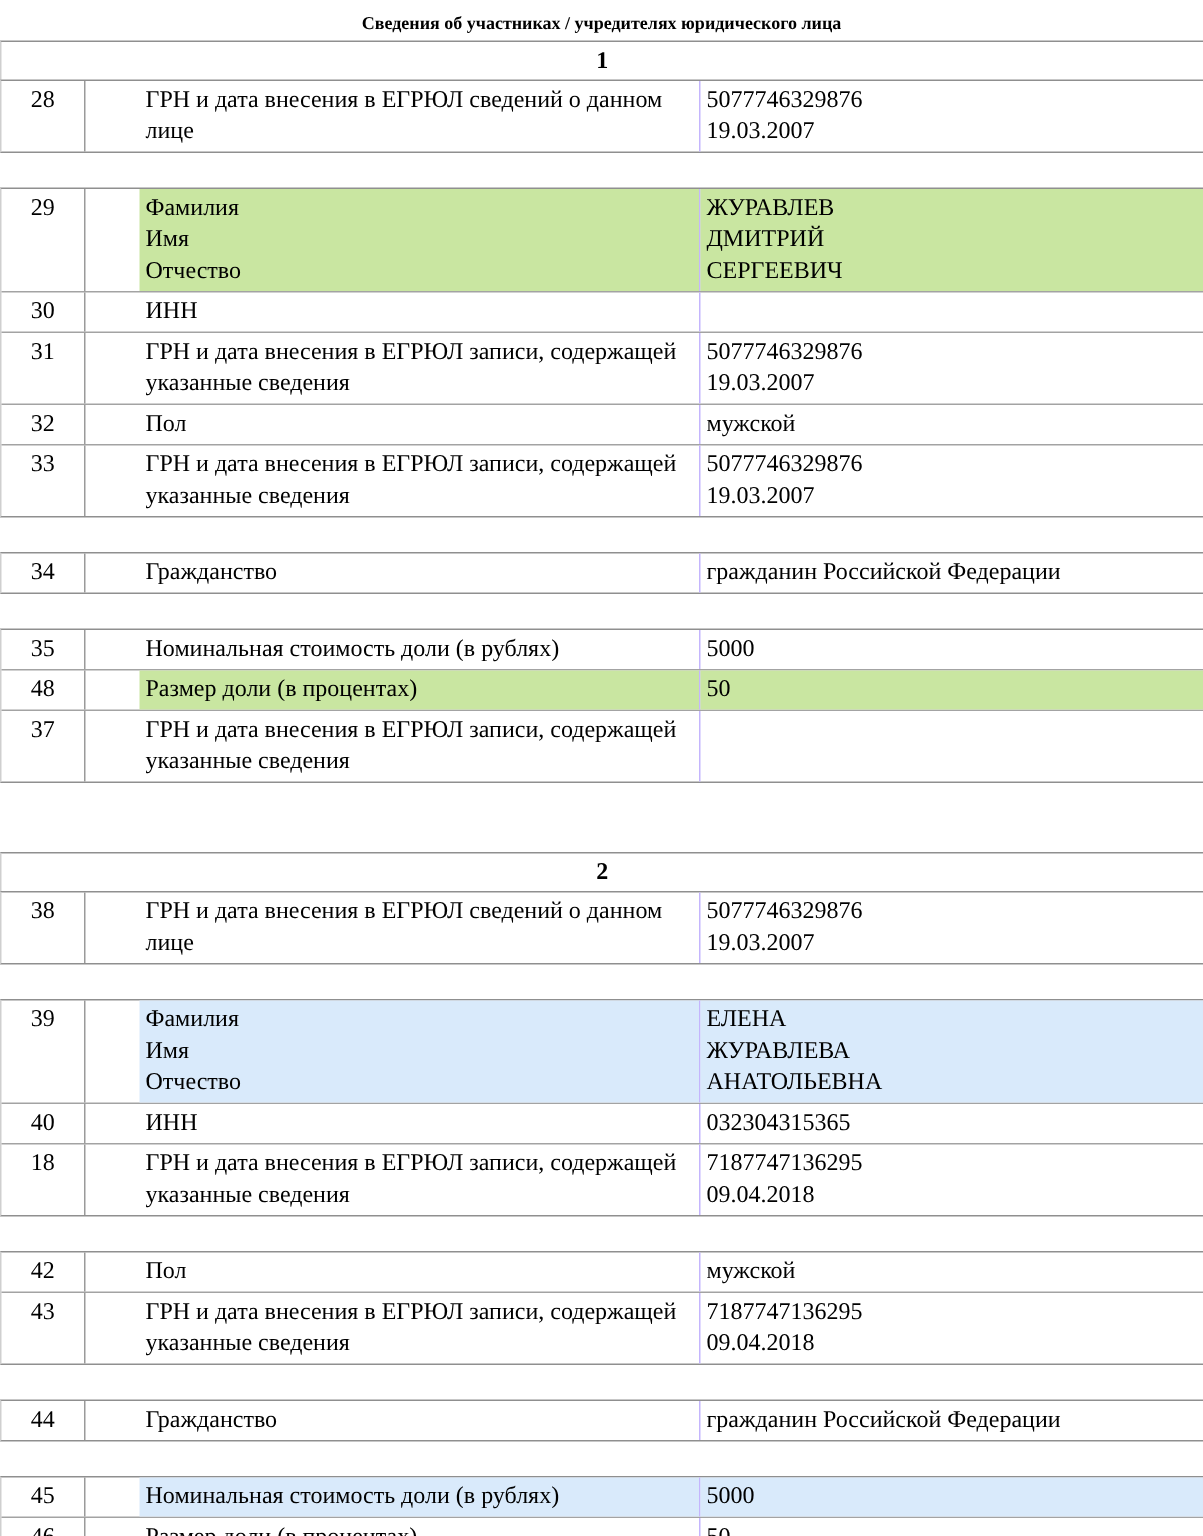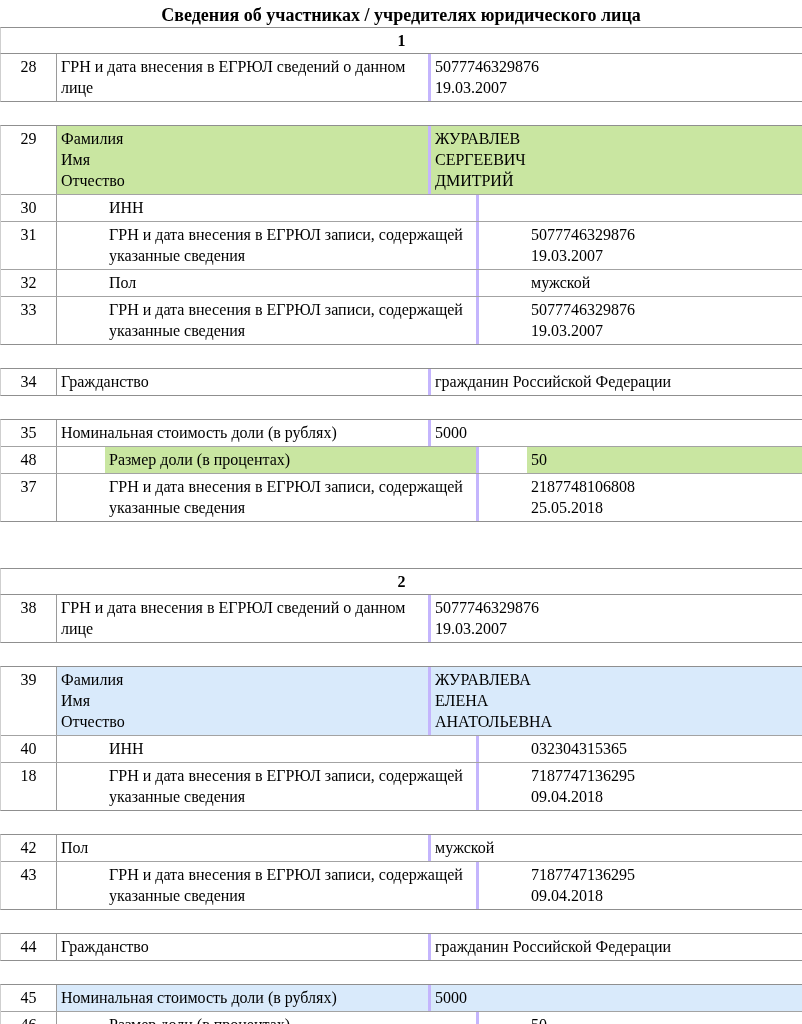--- a/index.html
+++ b/index.html
@@ -11,21 +11,21 @@
     width: 802px;
     height: 1024px;
     overflow: hidden;
     font-family: "Liberation Serif", "DejaVu Serif", serif;
     color: #000000;
   }
   .doc {
     width: 802px;
   }
   .title {
-    font-size: 18px;
+    font-size: 12px;
     font-weight: bold;
     text-align: center;
     line-height: 22px;
     padding: 4px 0 1px 0;
   }
   .band {
     border-top: 1px solid #8f8f8f;
     border-left: 1px solid #cfcfcf;
     font-size: 16px;
     font-weight: bold;
@@ -39,39 +39,39 @@
     border-left: 1px solid #cfcfcf;
   }
   .row {
     display: flex;
     align-items: stretch;
     min-height: 26px;
     box-sizing: border-box;
   }
   .row + .row {
     border-top: 1px solid #a3a3a3;
-    gap: 48px;
   }
   .cell {
     box-sizing: border-box;
     font-size: 16px;
     line-height: 21px;
   }
   .cell-num {
     width: 56px;
     flex: 0 0 56px;
     border-right: 1px solid #9a9a9a;
     text-align: center;
     padding: 2px 2px 3px 2px;
   }
   .cell-label {
     width: 374px;
     flex: 0 0 374px;
-    border-right: 3px solid #c4b5fd;
+    border-right: 1px solid #c4b5fd;
     padding: 2px 6px 3px 4px;
+    margin-left: 36px;
   }
   .cell-value {
     flex: 1 1 auto;
     padding: 2px 20px 3px 4px;
   }
   .bg-green { background: var(--c-green, #c9e6a1); }
   .bg-blue  { background: var(--c-blue, #d9eafb); }
   .gap {
     height: 23px;
   }
@@ -99,22 +99,22 @@
       <div class="block">
         <div class="row">
           <div class="cell cell-num">29</div>
           <div class="cell cell-label bg-green">
             <div class="line">Фамилия</div>
             <div class="line">Имя</div>
             <div class="line">Отчество</div>
           </div>
           <div class="cell cell-value bg-green">
             <div class="line">ЖУРАВЛЕВ</div>
+            <div class="line">ДМИТРИЙ</div>
             <div class="line">СЕРГЕЕВИЧ</div>
-            <div class="line">ДМИТРИЙ</div>
           </div>
         </div>
         <div class="row">
           <div class="cell cell-num">30</div>
           <div class="cell cell-label">
             <div class="line">ИНН</div>
           </div>
         </div>
         <div class="row">
           <div class="cell cell-num">31</div>
@@ -175,24 +175,20 @@
             <div class="line">Размер доли (в процентах)</div>
           </div>
           <div class="cell cell-value bg-green">
             <div class="line">50</div>
           </div>
         </div>
         <div class="row">
           <div class="cell cell-num">37</div>
           <div class="cell cell-label">
             <div class="line">ГРН и дата внесения в ЕГРЮЛ записи, содержащей указанные сведения</div>
-          </div>
-          <div class="cell cell-value">
-            <div class="line">2187748106808</div>
-            <div class="line">25.05.2018</div>
           </div>
         </div>
       </div>
       <div class="gap"></div>
       <div class="gap"></div>
       <div class="band">2</div>
       <div class="block">
         <div class="row">
           <div class="cell cell-num">38</div>
           <div class="cell cell-label">
@@ -207,22 +203,22 @@
       <div class="gap"></div>
       <div class="block">
         <div class="row">
           <div class="cell cell-num">39</div>
           <div class="cell cell-label bg-blue">
             <div class="line">Фамилия</div>
             <div class="line">Имя</div>
             <div class="line">Отчество</div>
           </div>
           <div class="cell cell-value bg-blue">
+            <div class="line">ЕЛЕНА</div>
             <div class="line">ЖУРАВЛЕВА</div>
-            <div class="line">ЕЛЕНА</div>
             <div class="line">АНАТОЛЬЕВНА</div>
           </div>
         </div>
         <div class="row">
           <div class="cell cell-num">40</div>
           <div class="cell cell-label">
             <div class="line">ИНН</div>
           </div>
           <div class="cell cell-value">
             <div class="line">032304315365</div>

